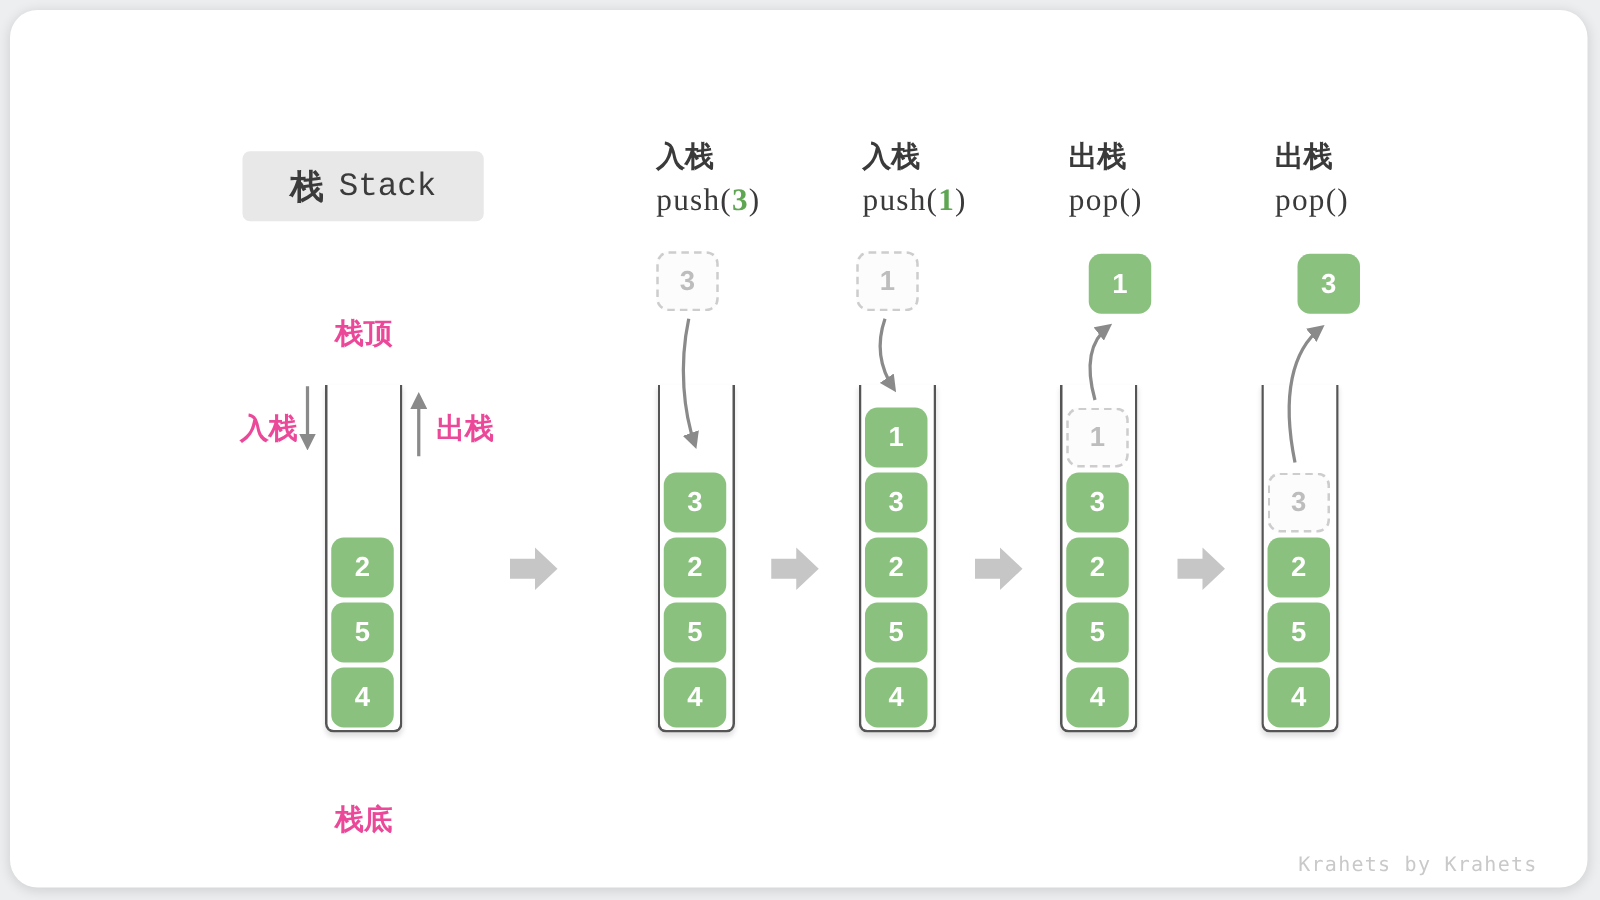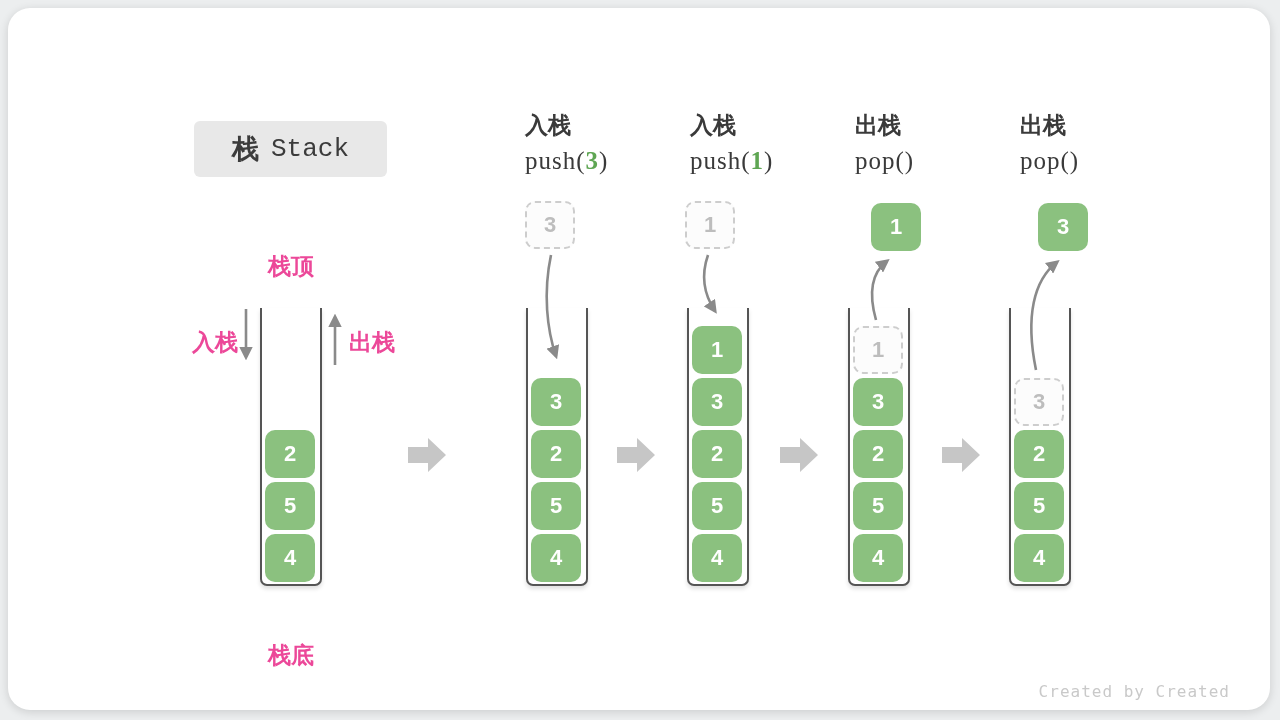--- a/index.html
+++ b/index.html
@@ -162,14 +162,14 @@
     <path d="M 868 312 C 859 280 866 263 879 253" stroke="#8a8a8a" stroke-width="2.6" fill="none" marker-end="url(#ah)"></path>
 
     <path d="M 1028 362 C 1017 308 1026 272 1049 254" stroke="#8a8a8a" stroke-width="2.6" fill="none" marker-end="url(#ah)"></path>
 
     <polygon points="400,439 420,439 420,430 438,447 420,464 420,455 400,455" fill="#c6c6c6"></polygon>
     <polygon points="609,439 629,439 629,430 647,447 629,464 629,455 609,455" fill="#c6c6c6"></polygon>
     <polygon points="772,439 792,439 792,430 810,447 792,464 792,455 772,455" fill="#c6c6c6"></polygon>
     <polygon points="934,439 954,439 954,430 972,447 954,464 954,455 934,455" fill="#c6c6c6"></polygon>
   </svg>
 
-  <div class="watermark">Created by Created</div>
+  <div class="watermark">Krahets by Krahets</div>
 </div>
 
 </body></html>

